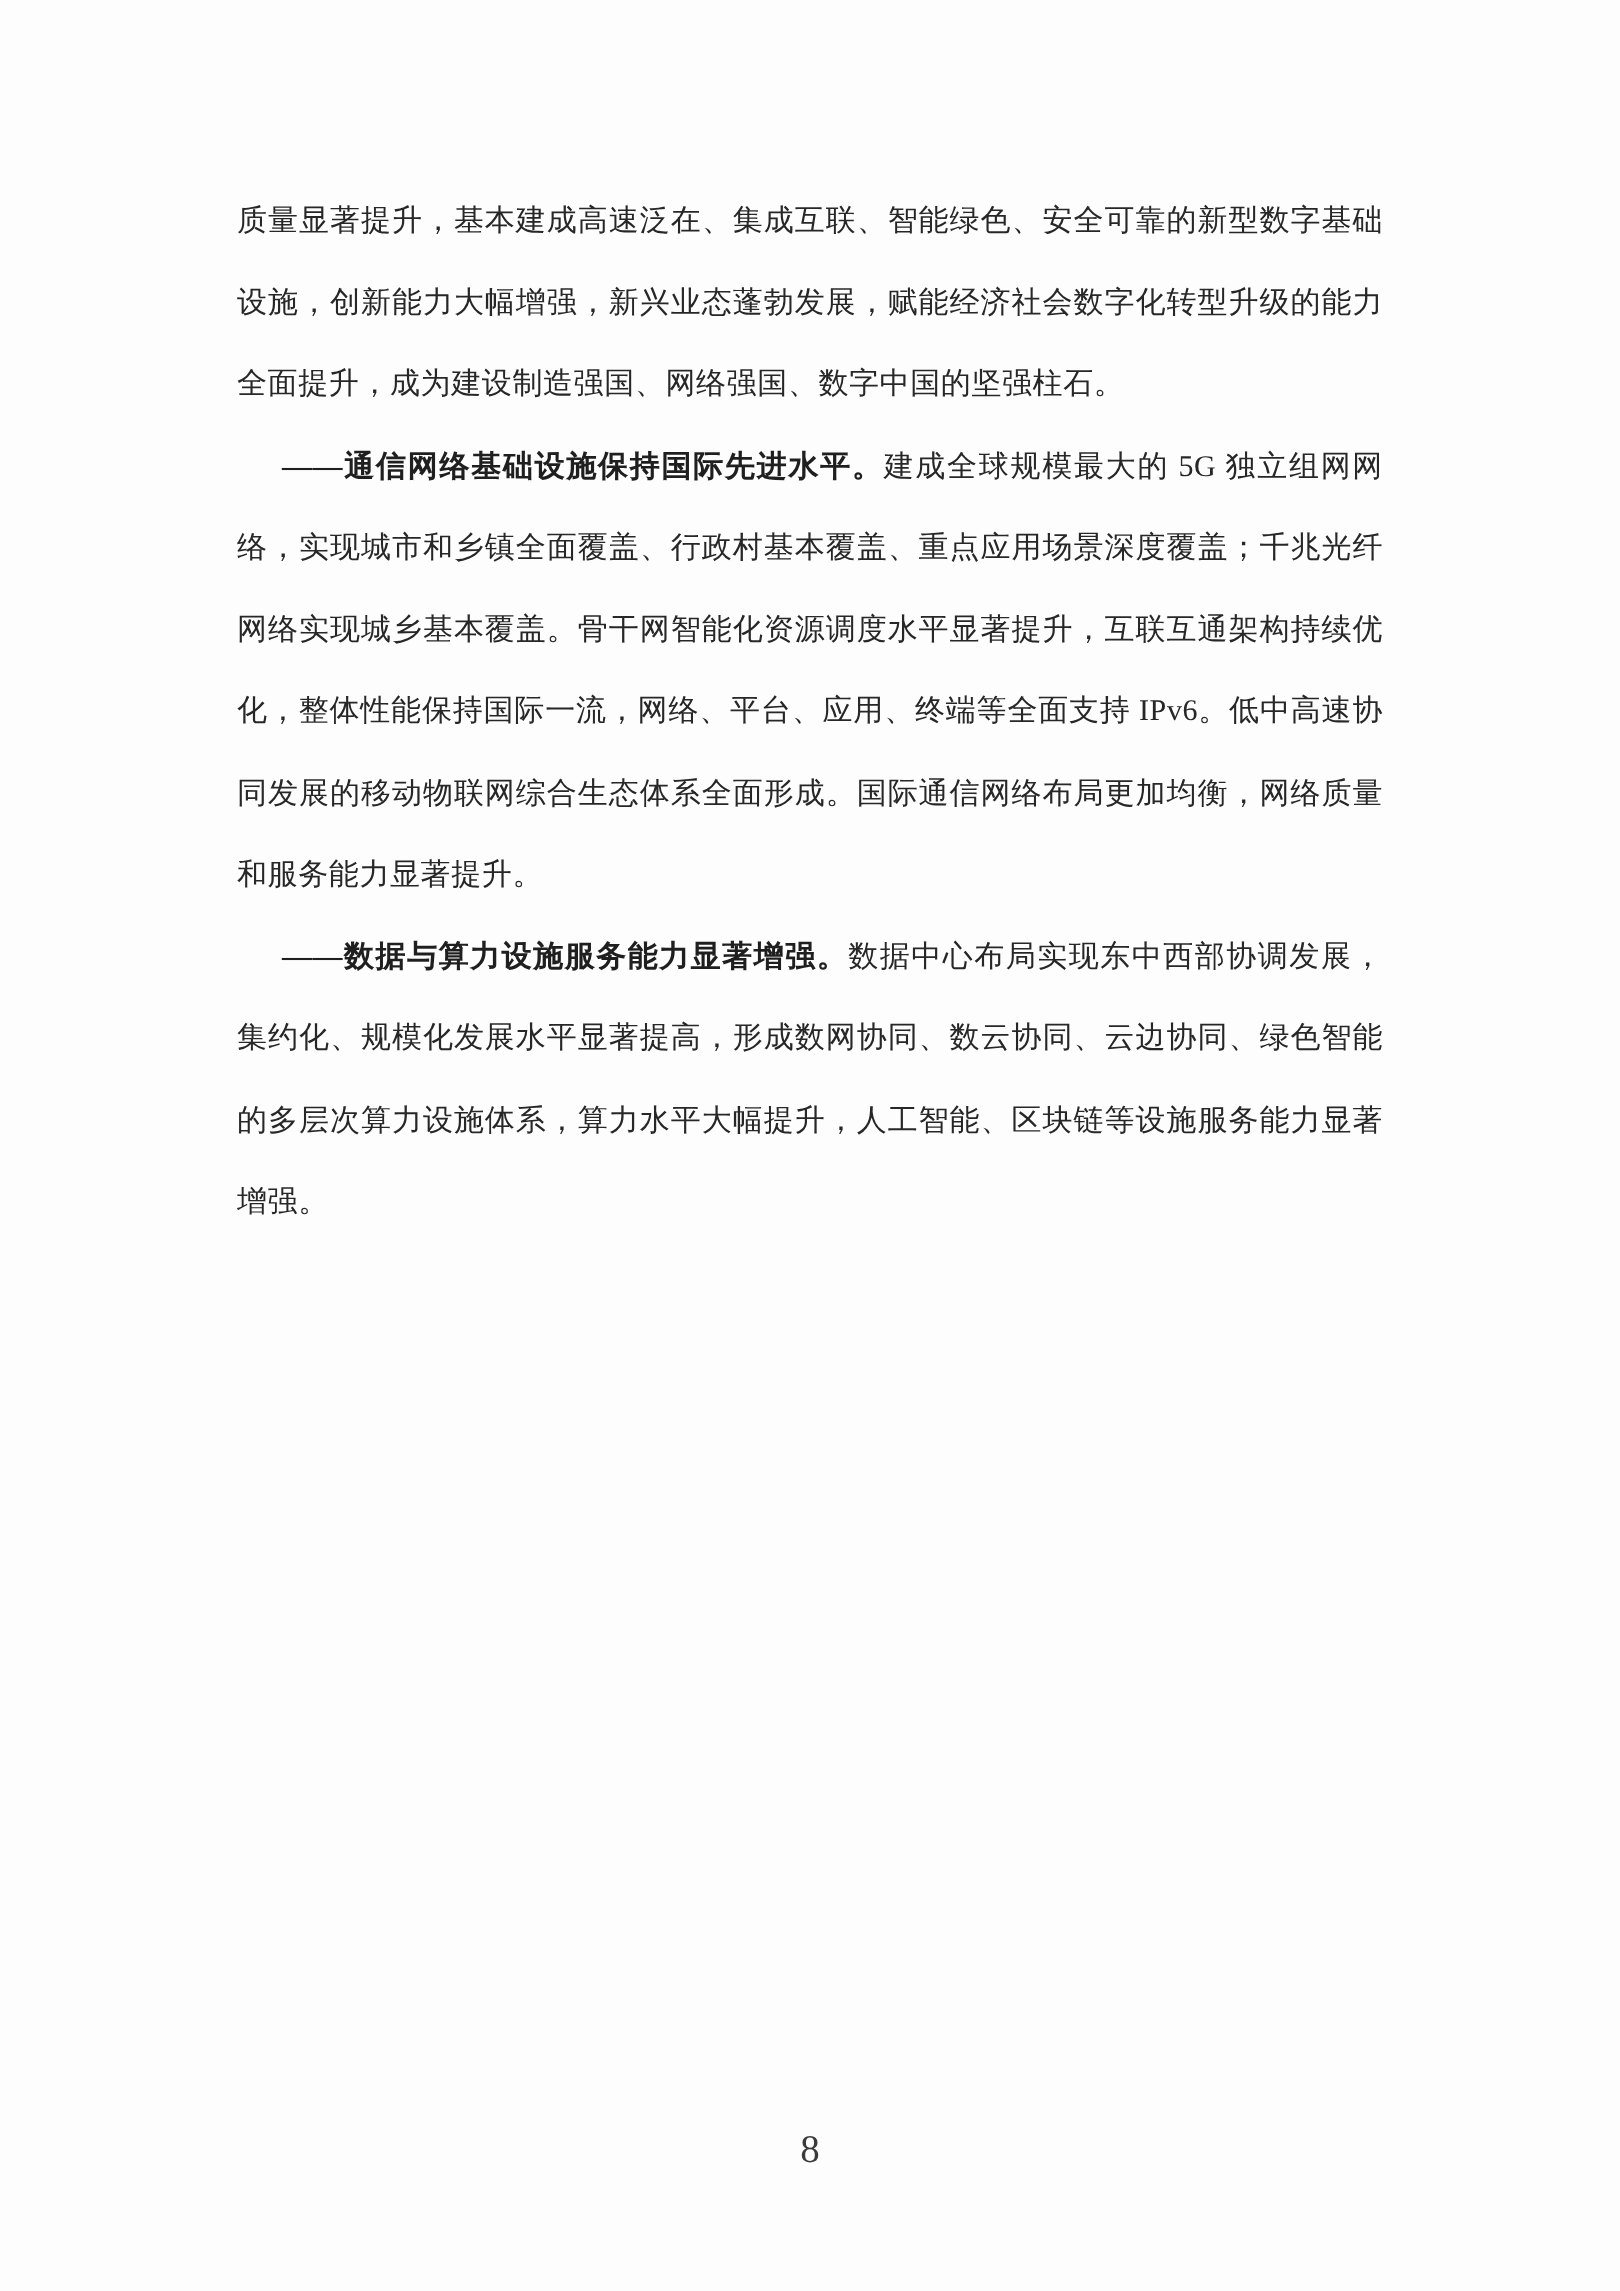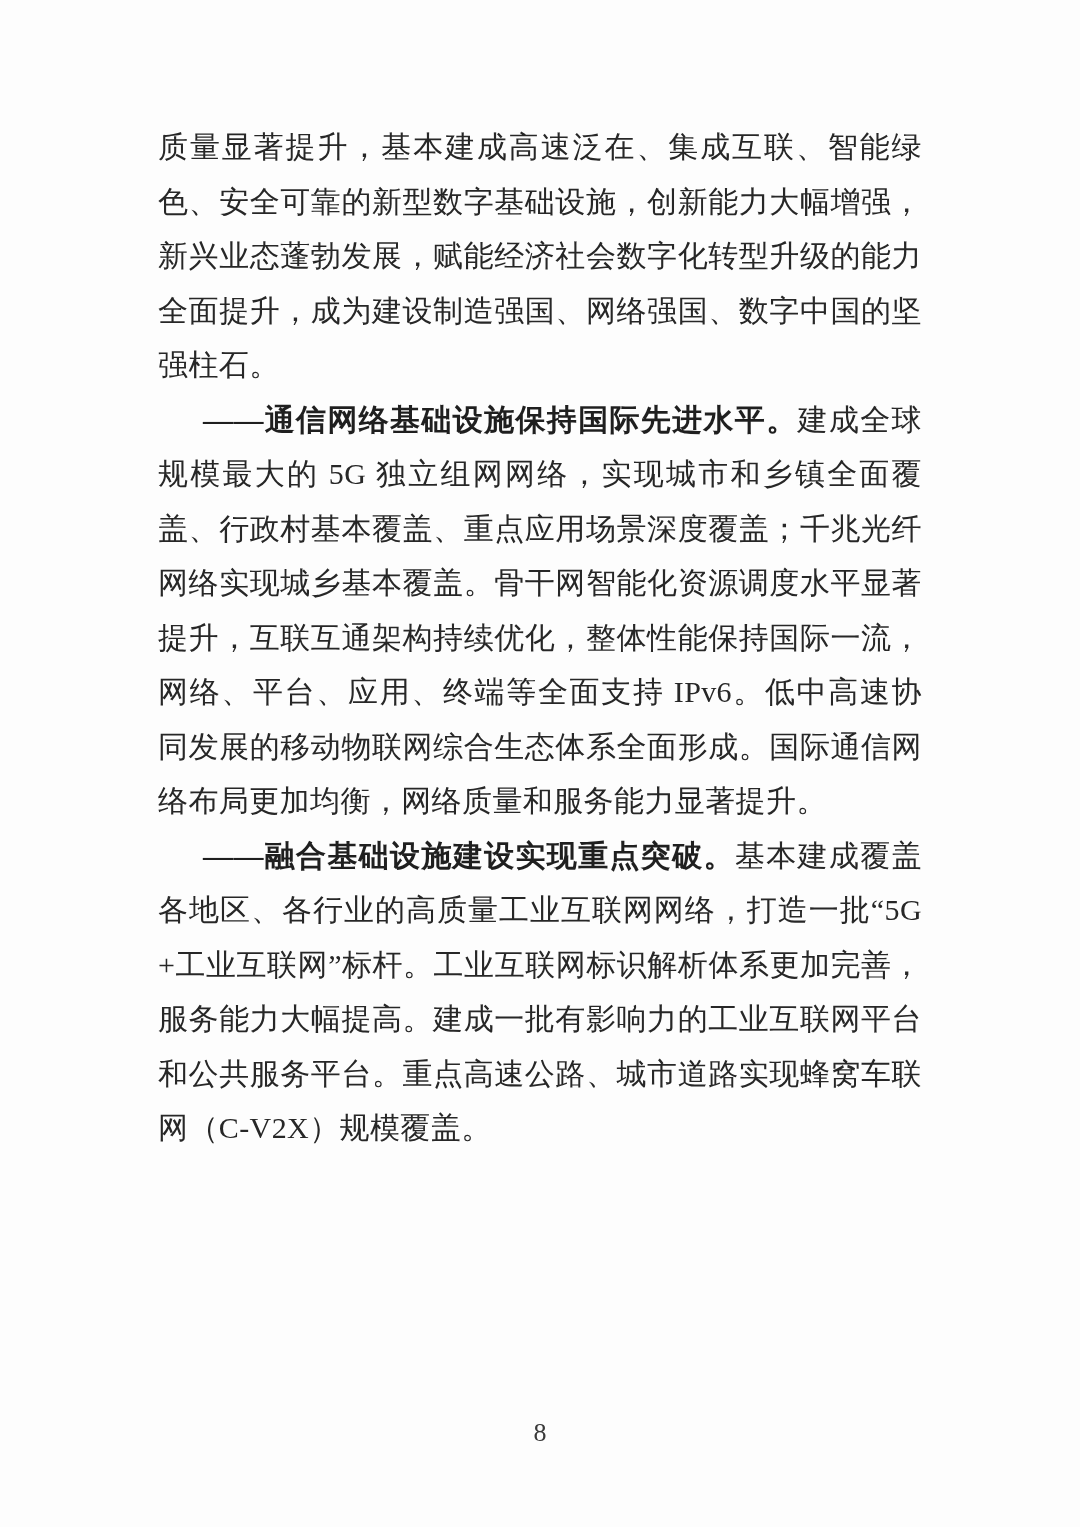--- a/index.html
+++ b/index.html
@@ -20,21 +20,21 @@
   }
   .doc-body {
     position: absolute;
     top: 120px;
     left: 158px;
     width: 764px;
   }
   .doc-body p {
     margin: 0;
     padding: 0;
-    font-size: 30px;
+    font-size: 20px;
     line-height: 54.5px;
     text-align: justify;
     text-justify: inter-ideograph;
     letter-spacing: 0.4px;
     word-break: break-all;
   }
   .doc-body p.indent {
     text-indent: 1.5em;
   }
   .doc-body p b {
@@ -56,19 +56,19 @@
 </head>
 <body>
 
 <div class="page">
   <div class="doc-body">
 
     <p><b></b><span>质量显著提升，基本建成高速泛在、集成互联、智能绿色、安全可靠的新型数字基础设施，创新能力大幅增强，新兴业态蓬勃发展，赋能经济社会数字化转型升级的能力全面提升，成为建设制造强国、网络强国、数字中国的坚强柱石。</span></p>
 
     <p class="indent"><b>——通信网络基础设施保持国际先进水平。</b><span>建成全球规模最大的 5G 独立组网网络，实现城市和乡镇全面覆盖、行政村基本覆盖、重点应用场景深度覆盖；千兆光纤网络实现城乡基本覆盖。骨干网智能化资源调度水平显著提升，互联互通架构持续优化，整体性能保持国际一流，网络、平台、应用、终端等全面支持 IPv6。低中高速协同发展的移动物联网综合生态体系全面形成。国际通信网络布局更加均衡，网络质量和服务能力显著提升。</span></p>
 
+    <p class="indent"><b>——数据与算力设施服务能力显著增强。</b><span>数据中心布局实现东中西部协调发展，集约化、规模化发展水平显著提高，形成数网协同、数云协同、云边协同、绿色智能的多层次算力设施体系，算力水平大幅提升，人工智能、区块链等设施服务能力显著增强。</span></p>
 
-    <p class="indent"><b>——融合基础设施建设实现重点突破。</b><span>基本建成覆盖各地区、各行业的高质量工业互联网网络，打造一批“5G+工业互联网”标杆。工业互联网标识解析体系更加完善，服务能力大幅提高。建成一批有影响力的工业互联网平台和公共服务平台。重点高速公路、城市道路实现蜂窝车联网（C-V2X）规模覆盖。</span></p>
 
   </div>
 
   <div class="page-number">8</div>
 </div>
 
 </body></html>

